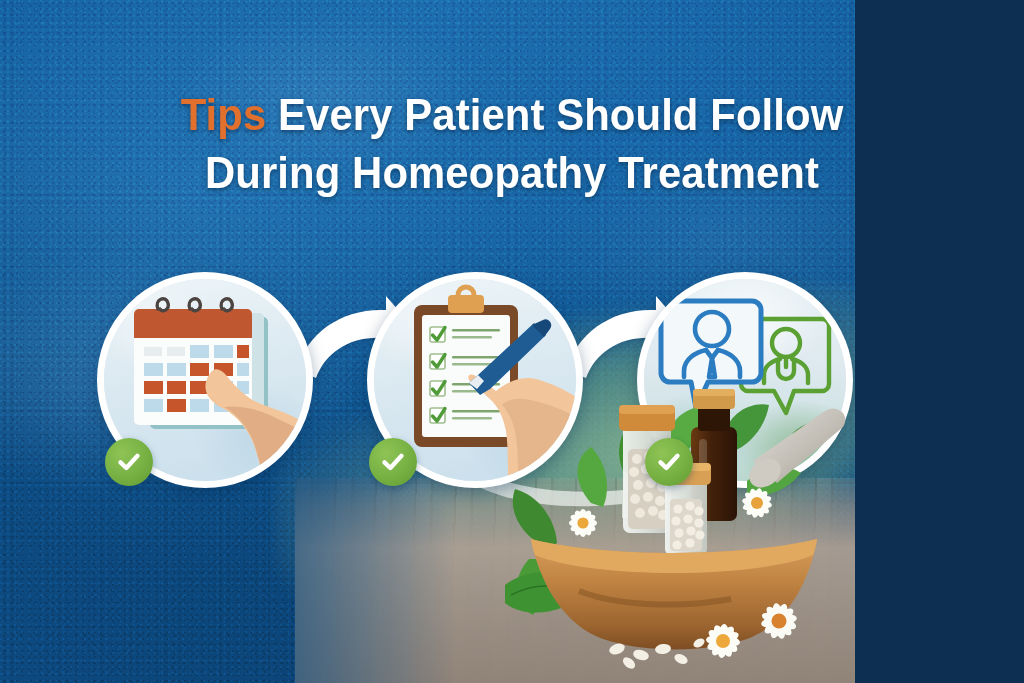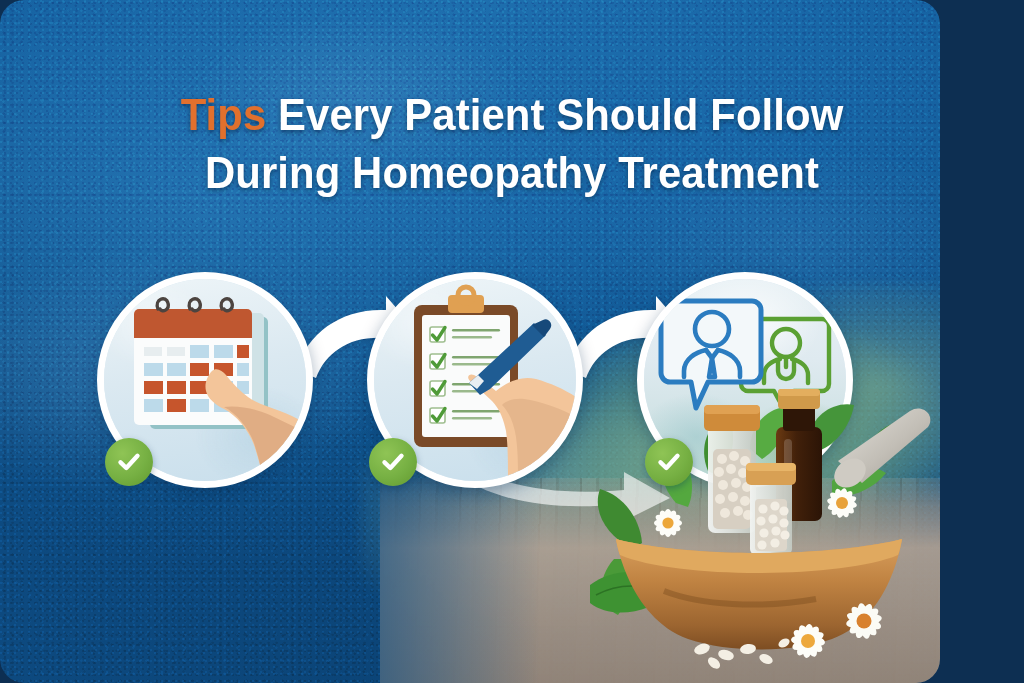--- a/index.html
+++ b/index.html
@@ -1,22 +1,21 @@
 <!DOCTYPE html>
 <html><head>
 <meta charset="utf-8">
 <title>Tips Every Patient Should Follow During Homeopathy Treatment</title>
 <style>
   html,body{margin:0;padding:0;background:#0d2f52;}
   *{box-sizing:border-box;}
   .stage{
-    position:relative;width:940px;height:683px;overflow:hidden;
+    position:relative;width:855px;height:683px;overflow:hidden;
     font-family:"Liberation Sans", sans-serif;
     background:#0f172a;
-    border-radius:24px;
   }
   
   .bg-base{
     position:absolute;inset:0;
     background:
       radial-gradient(120% 85% at 50% 0%, #1e6fae 0%, #1663a3 38%, #10558f 68%, #0d4a80 100%);
   }
   .bg-vignette{
     position:absolute;inset:0;
     background:

